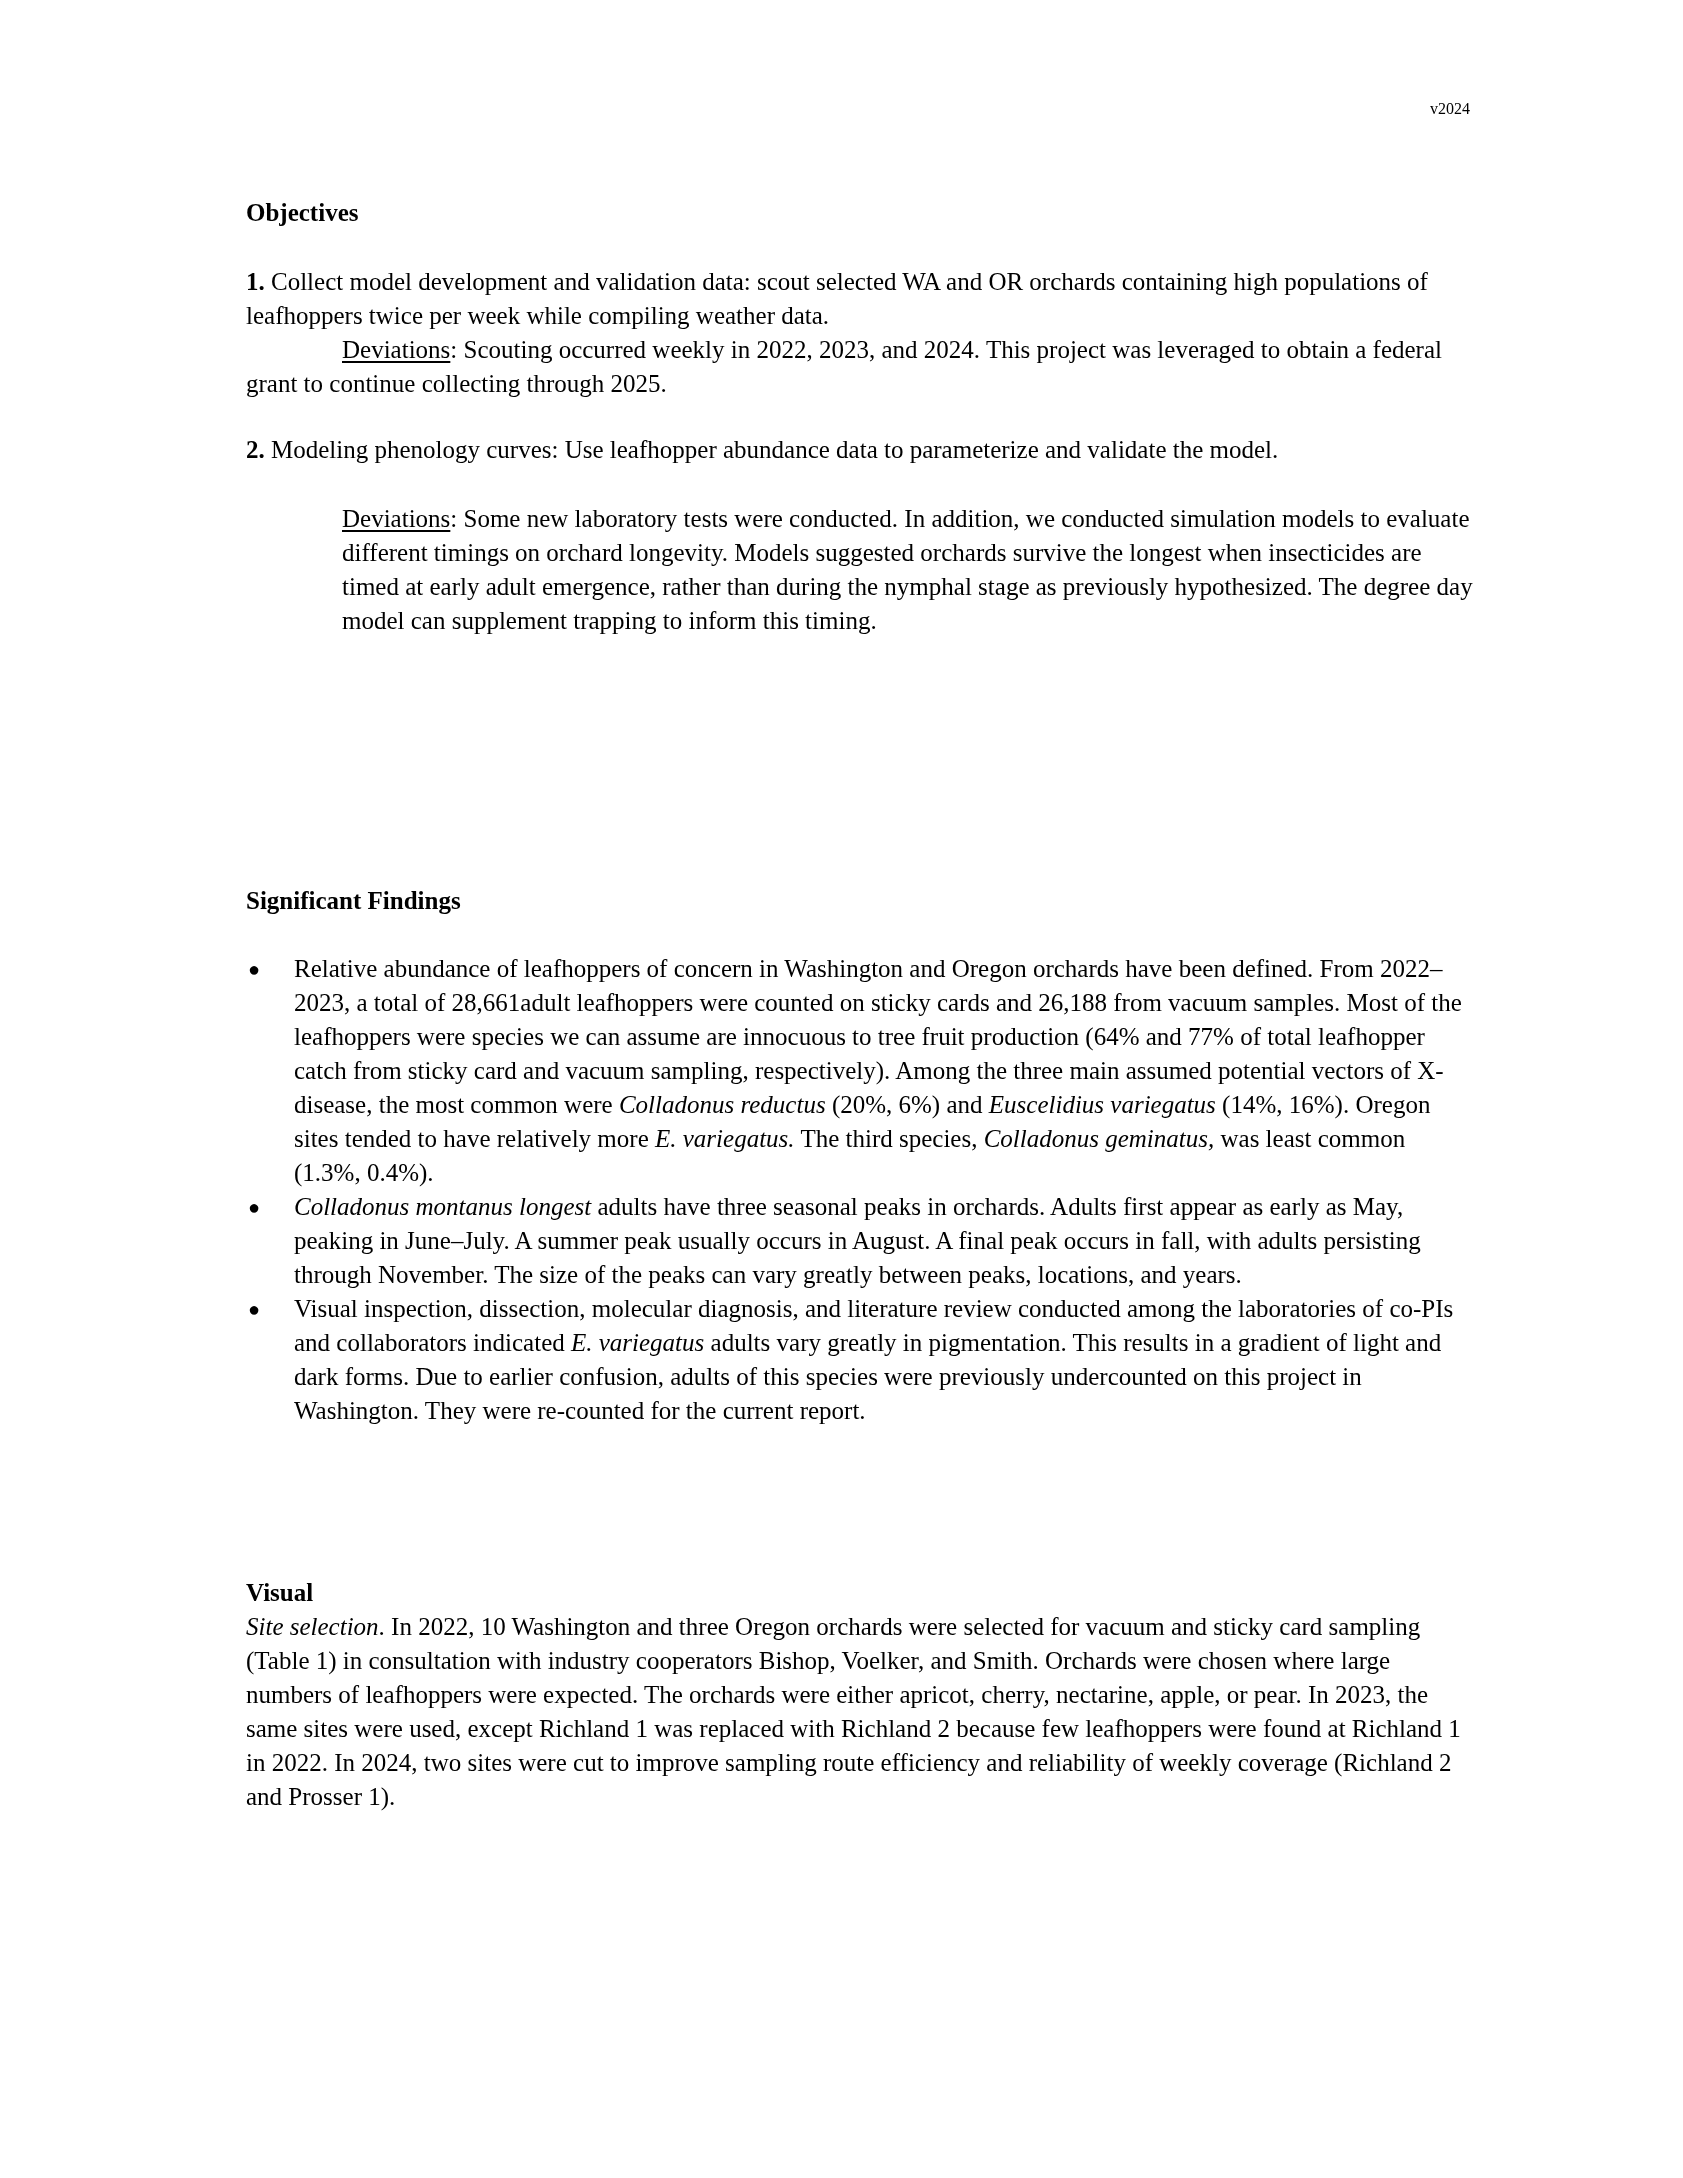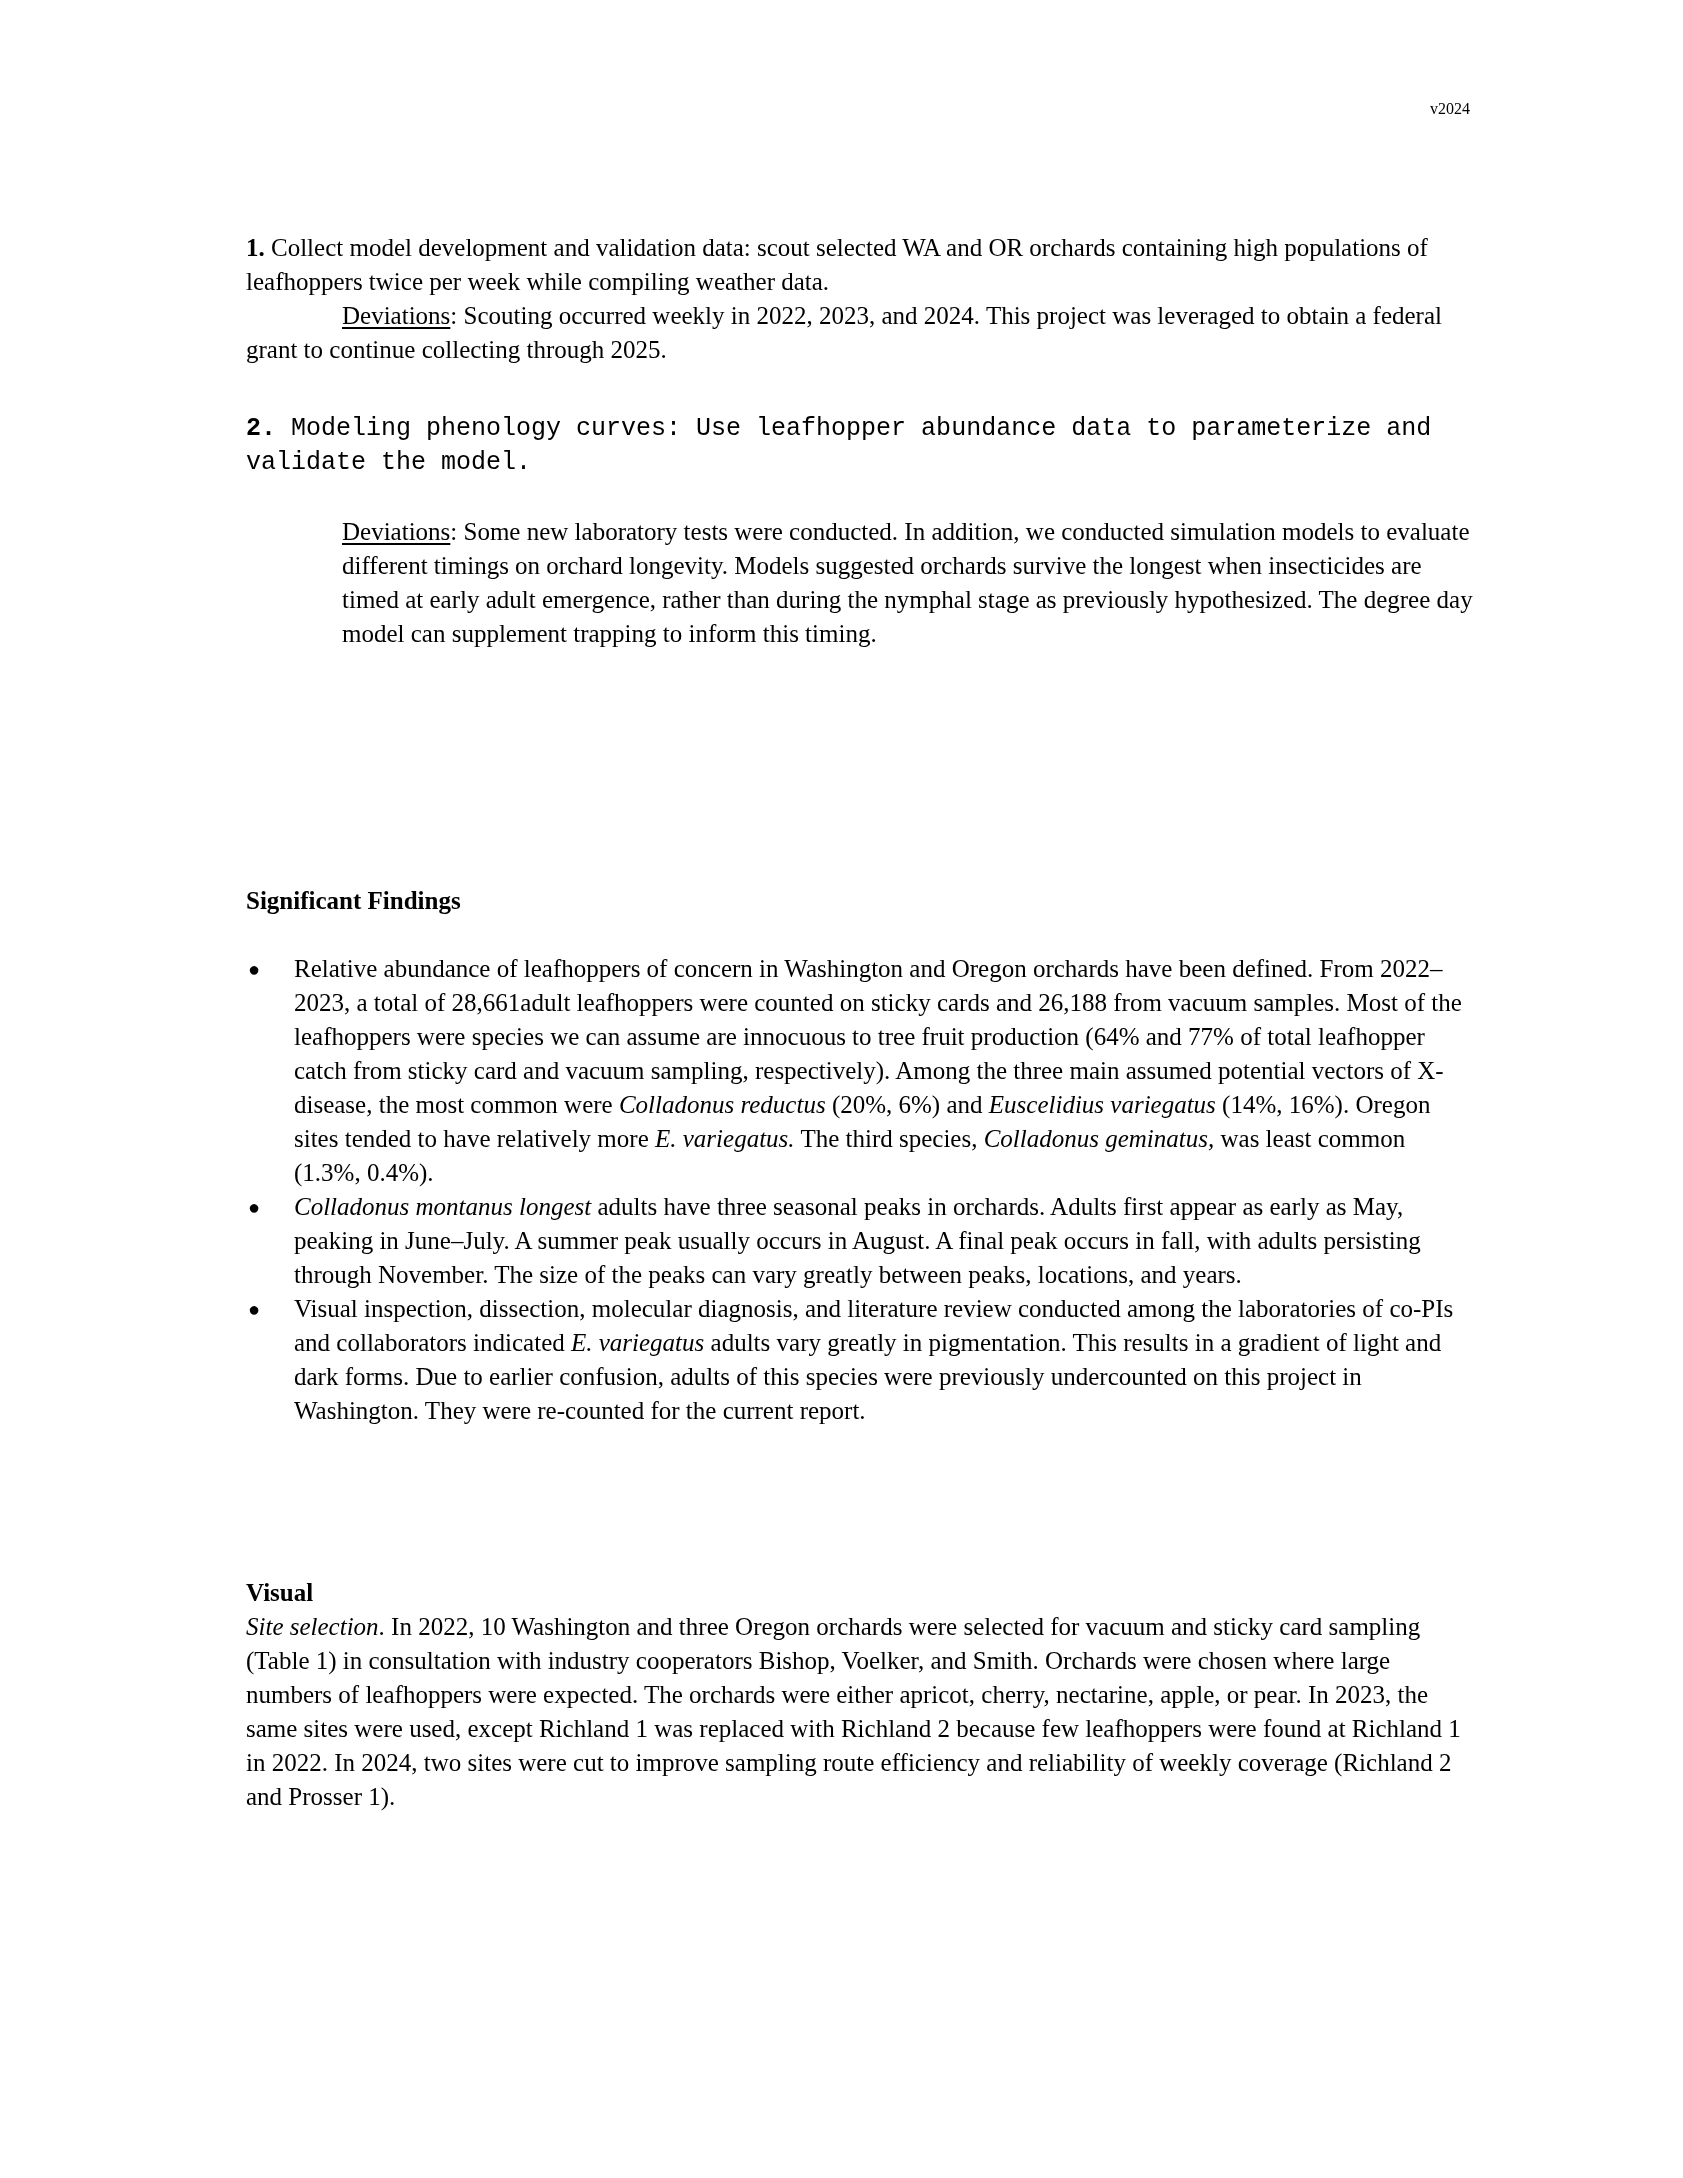--- a/index.html
+++ b/index.html
@@ -29,27 +29,28 @@
   }
 </style>
 </head>
 <body>
 
 <div class="version">v2024</div>
 
 <div class="page">
 
   <div style="position:absolute; top:196px; width:1228px;">
+    <p class="heading">Objectives</p>
 
     <div style="margin-top:35px;font-family:Liberation Serif, serif;">
       <p><span class="b">1.</span><span> Collect model development and validation data: scout selected WA and OR orchards containing high populations of leafhoppers twice per week while compiling weather data.</span></p>
       <p class="dev-indent"><span class="u">Deviations</span><span>: Scouting occurred weekly in 2022, 2023, and 2024. This project was leveraged to obtain a federal grant to continue collecting through 2025.</span></p>
     </div>
 
-    <div style="margin-top:45px;font-family:Liberation Mono, monospace;">
+    <div style="margin-top:32px;">
       <p><span class="b">2.</span><span> Modeling phenology curves: Use leafhopper abundance data to parameterize and validate the model.</span></p>
     </div>
 
     <div style="margin-top:35px;">
       <p class="dev-block"><span class="u">Deviations</span><span>: Some new laboratory tests were conducted. In addition, we conducted simulation models to evaluate different timings on orchard longevity. Models suggested orchards survive the longest when insecticides are timed at early adult emergence, rather than during the nymphal stage as previously hypothesized. The degree day model can supplement trapping to inform this timing.</span></p>
     </div>
   </div>
 
   <div style="position:absolute; top:884px; width:1228px;">
     <p class="heading">Significant Findings</p>

